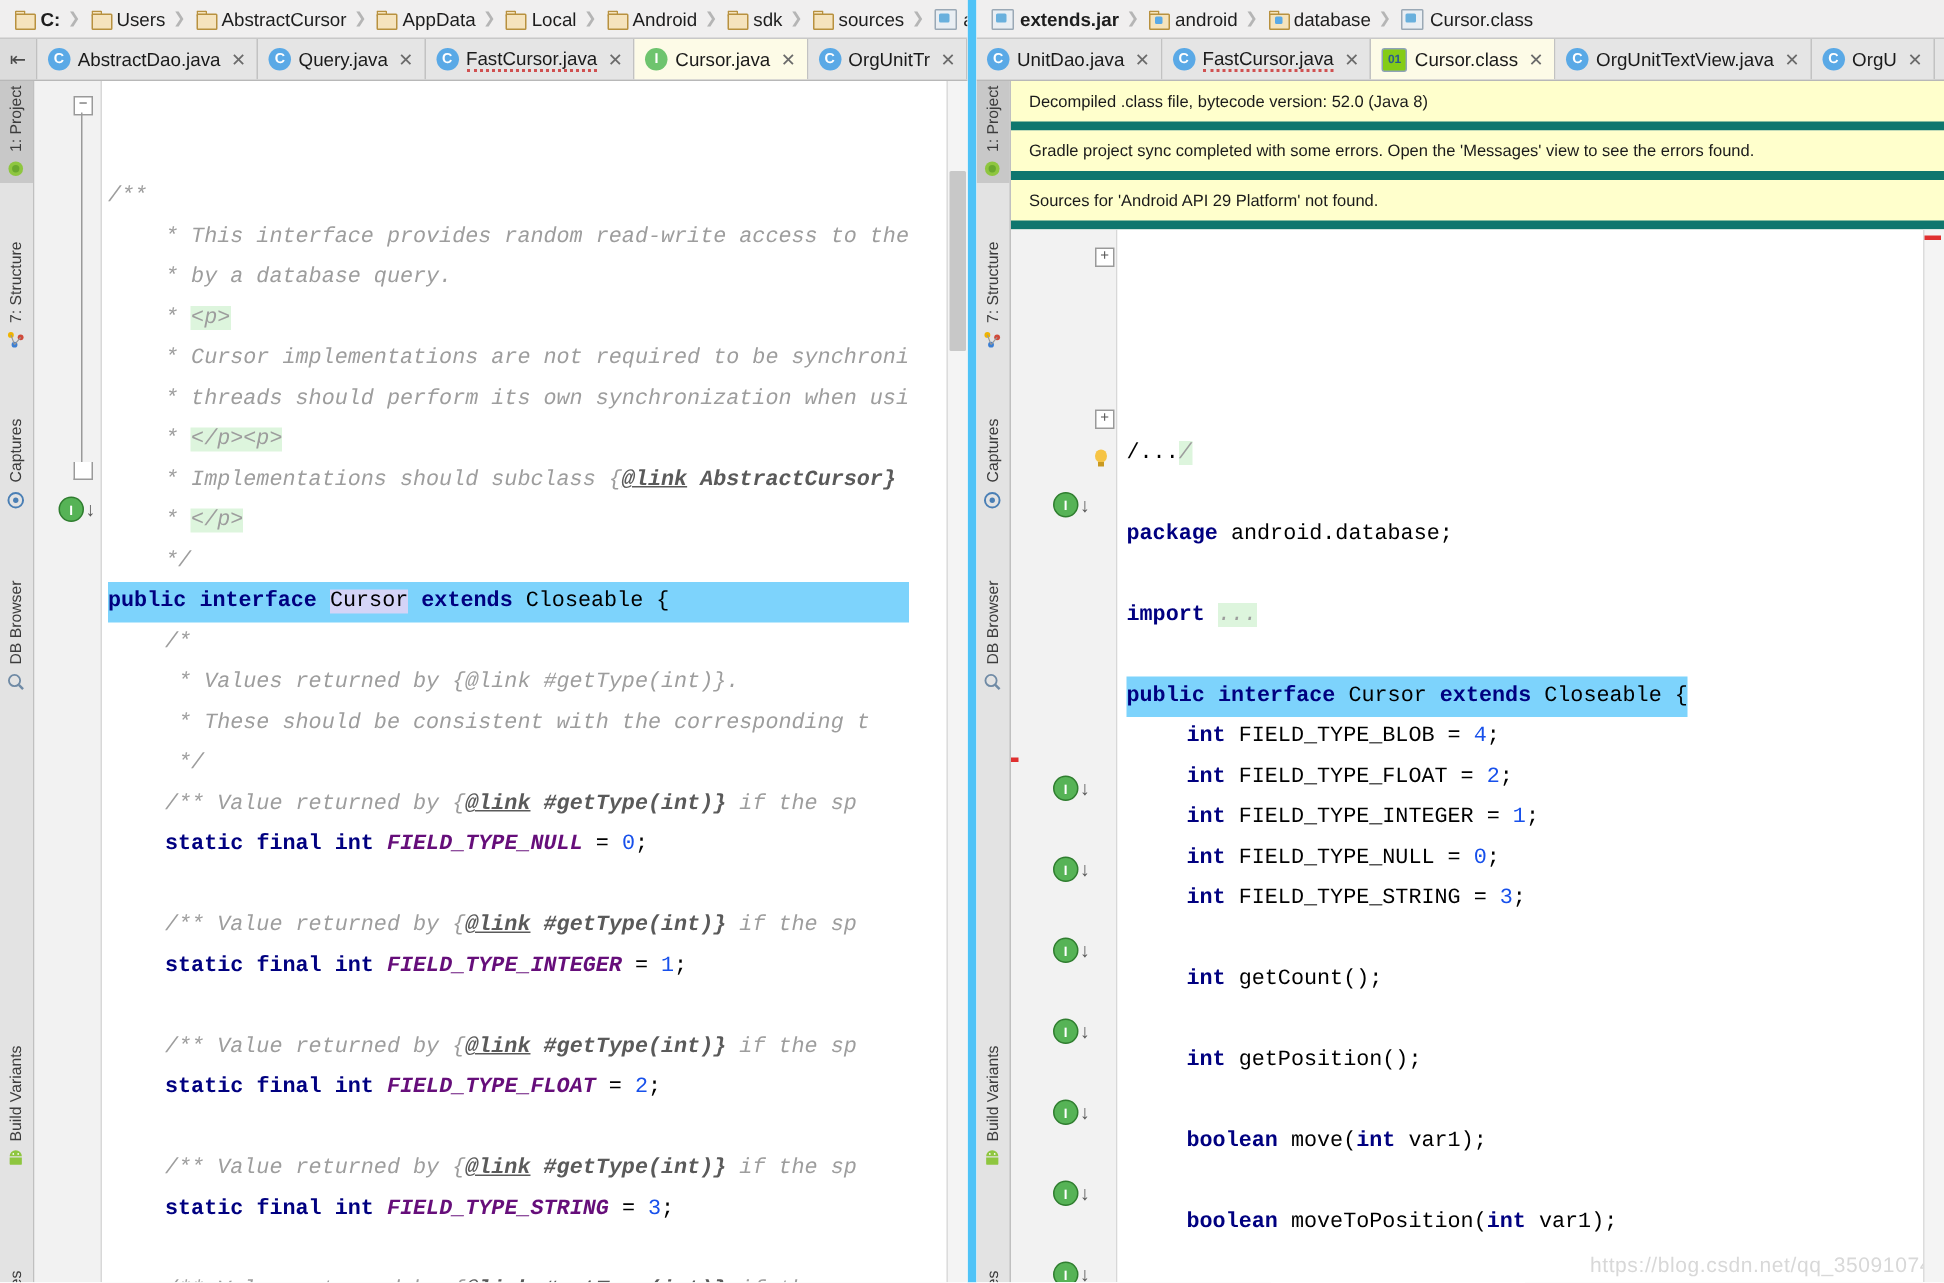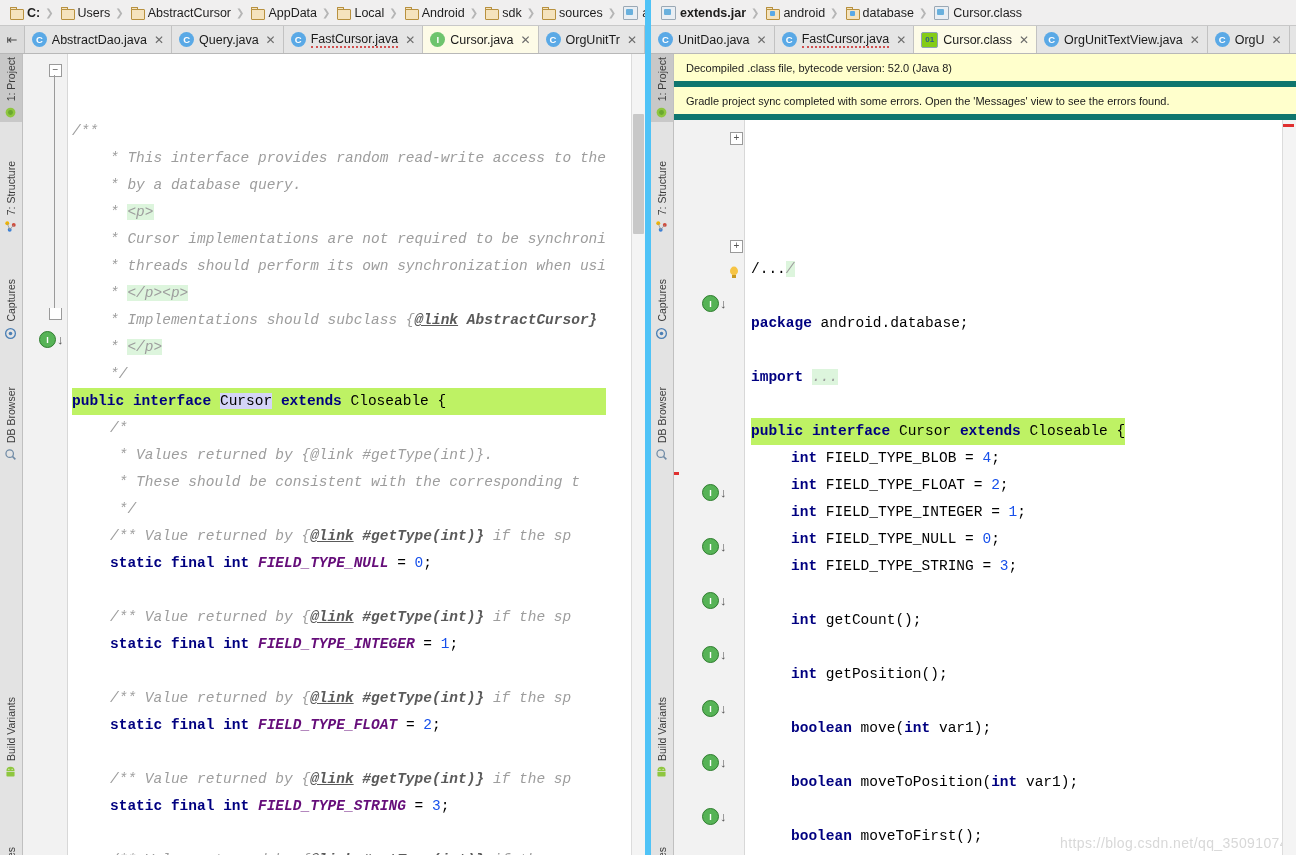--- a/index.html
+++ b/index.html
@@ -61,21 +61,21 @@
               letter-spacing:0px;white-space:nowrap;padding:3px 0;}
   .vtab.sel{background:#c8c8c8;}
   .vico{width:14px;height:14px;margin:2px 0;}
 
   .gutter{width:44px;background:#f2f2f2;border-right:1px solid #d8d8d8;position:relative;flex:0 0 auto;}
   .gutter-r{width:70px;background:#f2f2f2;border-right:1px solid #d8d8d8;position:relative;flex:0 0 auto;}
   .codearea{flex:1;position:relative;overflow:hidden;background:#fff;}
   .code{position:absolute;left:0;top:0;white-space:pre;
         font-family:"Liberation Mono","DejaVu Sans Mono",monospace;font-size:14.5px;line-height:27px;}
   .ln{height:27px;white-space:pre;}
-  .ln.hl{background:#bef264;}
+  .ln.hl{background:#7dd3fc;}
   .kw{color:#000080;font-weight:bold;}
   .num{color:#1750eb;}
   .cm{color:#9d9d9d;font-style:italic;}
   .cmb{color:#5a5a5a;font-style:italic;font-weight:bold;}
   .cmlink{color:#5a5a5a;font-style:italic;font-weight:bold;text-decoration:underline;}
   .cmhl{background:#ddf5dd;color:#9d9d9d;font-style:italic;}
   .fld{color:#660e7a;font-style:italic;font-weight:bold;text-align:right;}
   .plain{color:#000;}
   .sel{background:#d4d4f7;}
 
@@ -387,20 +387,23 @@
         </div>
 
       <div style="flex:1;display:flex;flex-direction:column;overflow:hidden;">
         <div id="rnotices">
             <div class="notice">
               <span>Decompiled .class file, bytecode version: 52.0 (Java 8)</span>
             </div>
             <div class="notice">
               <span>Gradle project sync completed with some errors. Open the 'Messages' view to see the errors found.</span>
             </div>
+            <div class="notice">
+              <span>Sources for 'Android API 29 Platform' not found.</span>
+            </div>
           </div>
 
         <div class="editor">
           <div class="gutter-r" id="rgutter">
               <div class="fold" style="left: 56px; top: 12px;">+</div>
               <div class="fold" style="left: 56px; top: 120px;">+</div>
               <div class="bulb" style="left: 54px; top: 146px;"><svg width="12" height="14" viewBox="0 0 12 14">
                   <ellipse cx="6" cy="5" rx="4" ry="4.4" fill="#f6c445"></ellipse>
                   <rect x="4" y="9" width="4" height="3" fill="#c99a22"></rect>
                 </svg></div>

